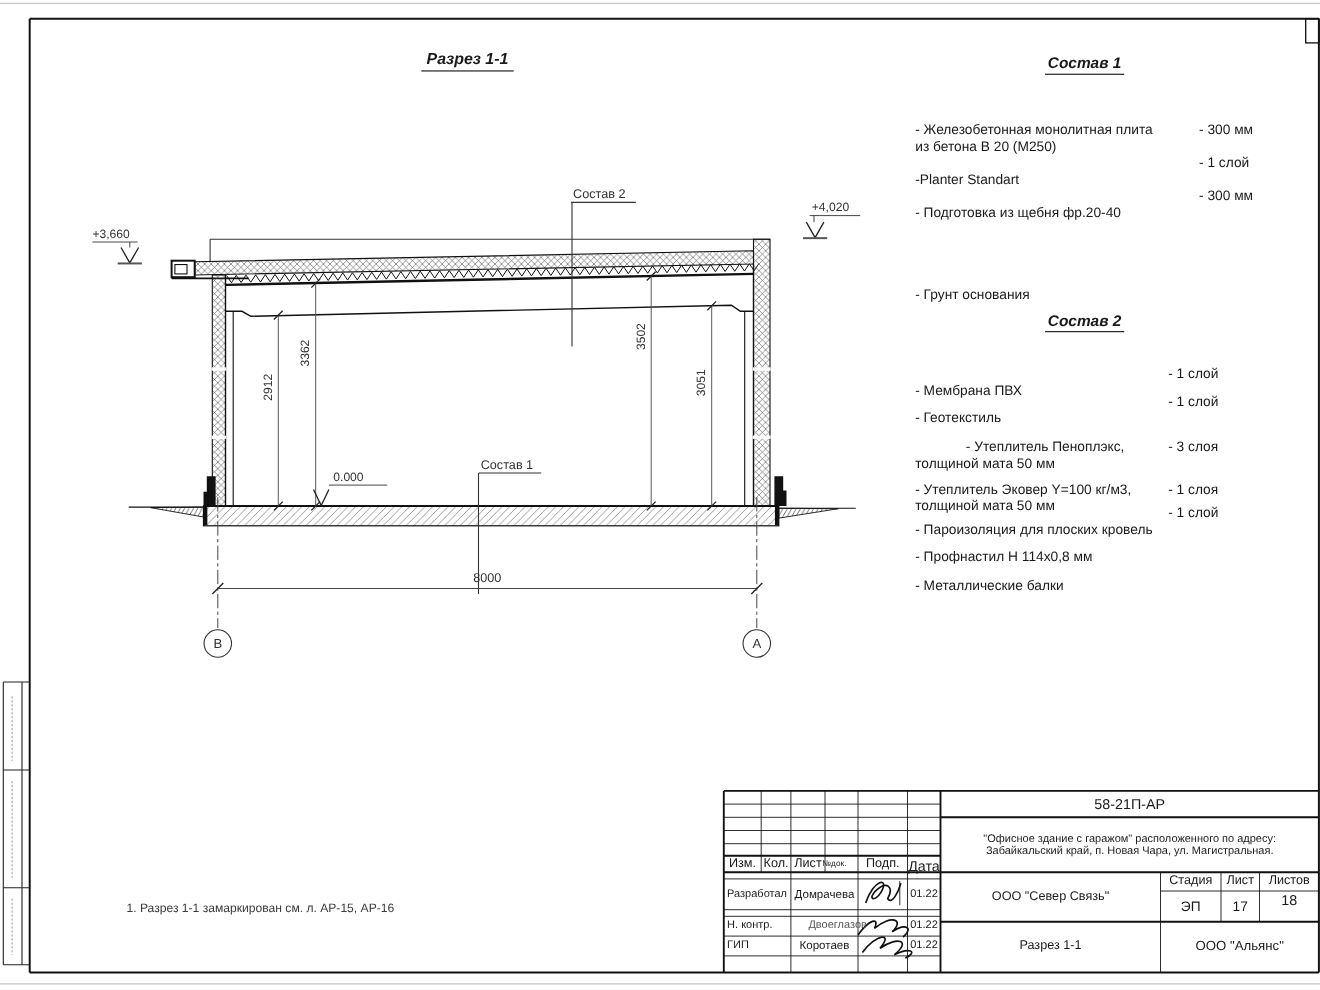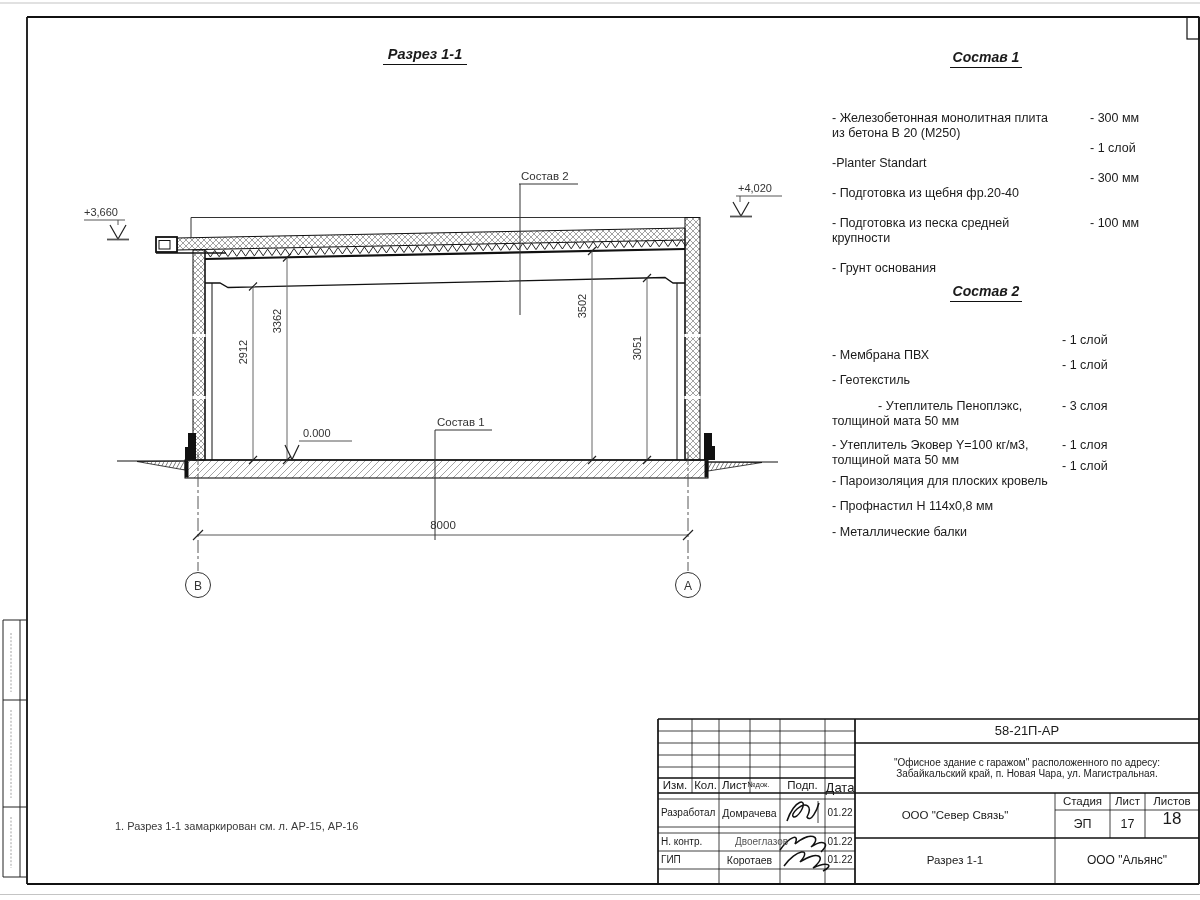--- a/index.html
+++ b/index.html
@@ -204,25 +204,20 @@
       <span class="co-val">- 300 мм</span>
     </div>
     <div class="co-row" style="top:91px;height:15px;">
       <span class="co-text">-Planter Standart</span>
       <span class="co-val">- 1 слой</span>
     </div>
     <div class="co-row" style="top:121px;height:15px;">
       <span class="co-text">- Подготовка из щебня фр.20-40</span>
       <span class="co-val">- 300 мм</span>
     </div>
-    <div class="co-row" style="top:151px;height:30px;">
-      <span class="co-text" style="white-space:pre-line;">- Подготовка из песка средней
-крупности</span>
-      <span class="co-val">- 100 мм</span>
-    </div>
     <div class="co-row" style="top:196px;height:15px;">
       <span class="co-text">- Грунт основания</span>
     </div>
   </div>
 
   <div class="abs co-block" id="sostav2" style="left:828px;top:284px;width:316px;height:250px;">
     <div class="co-title"><span>Состав 2</span></div>
     <div class="co-row" style="top:49px;height:15px;">
       <span class="co-text">- Мембрана ПВХ</span>
       <span class="co-val">- 1 слой</span>
@@ -281,19 +276,19 @@
     <div class="tb-cell" style="left:61px;top:132px;width:61px;height:18px;font-size:10.5px;">Коротаев</div>
     <div class="tb-cell" style="left:167px;top:132px;width:30px;height:18px;font-size:10px;">01.22</div>
 
     <div class="tb-cell" style="left:197px;top:74px;width:200px;height:45px;font-size:11.5px;">ООО "Север Связь"</div>
 
     <div class="tb-cell" style="left:397px;top:74px;width:55px;height:17px;font-size:11.5px;">Стадия</div>
     <div class="tb-cell" style="left:452px;top:74px;width:35px;height:17px;font-size:11.5px;">Лист</div>
     <div class="tb-cell" style="left:487px;top:74px;width:54px;height:17px;font-size:11.5px;">Листов</div>
     <div class="tb-cell" style="left:397px;top:91px;width:55px;height:28px;font-size:12.5px;">ЭП</div>
     <div class="tb-cell" style="left:452px;top:91px;width:35px;height:28px;font-size:12.5px;text-align:center;">17</div>
-    <div class="tb-cell" style="left:487px;top:91px;width:54px;height:18px;font-size:17px;">18</div>
+    <div class="tb-cell" style="left:487px;top:91px;width:54px;height:18px;font-size:13px;">18</div>
 
     <div class="tb-cell" style="left:197px;top:119px;width:200px;height:46px;font-size:11.5px;">Разрез 1-1</div>
     <div class="tb-cell" style="left:397px;top:119px;width:144px;height:46px;font-size:12px;">ООО "Альянс"</div>
   </div>
 
 </div>
 
 </body></html>

